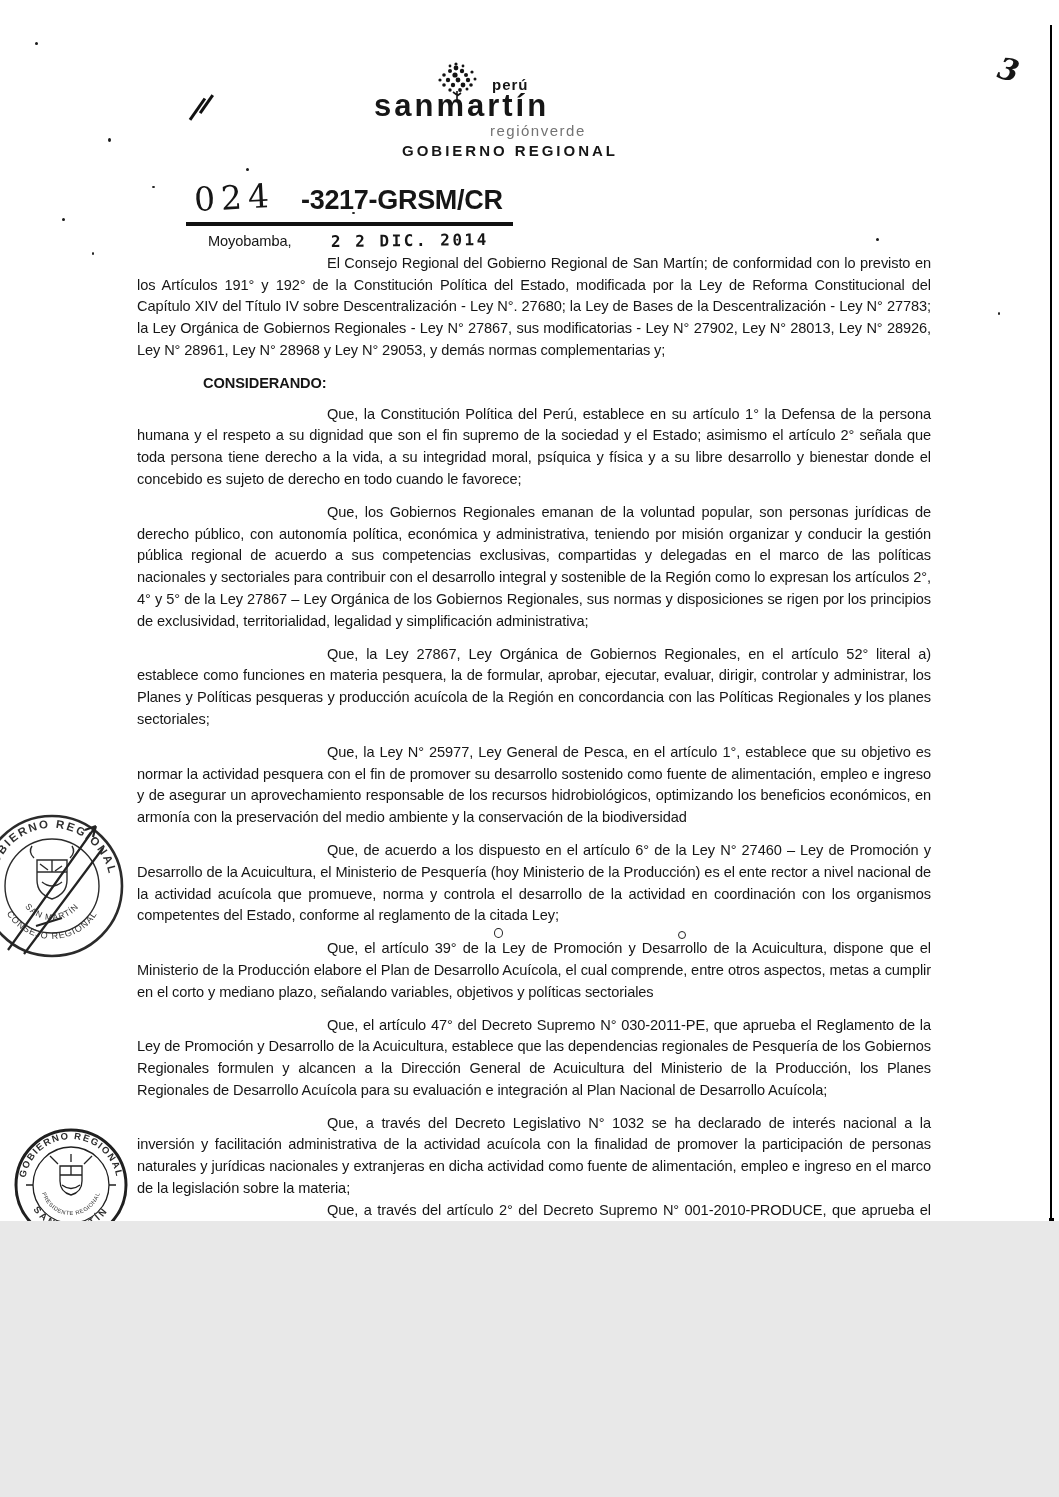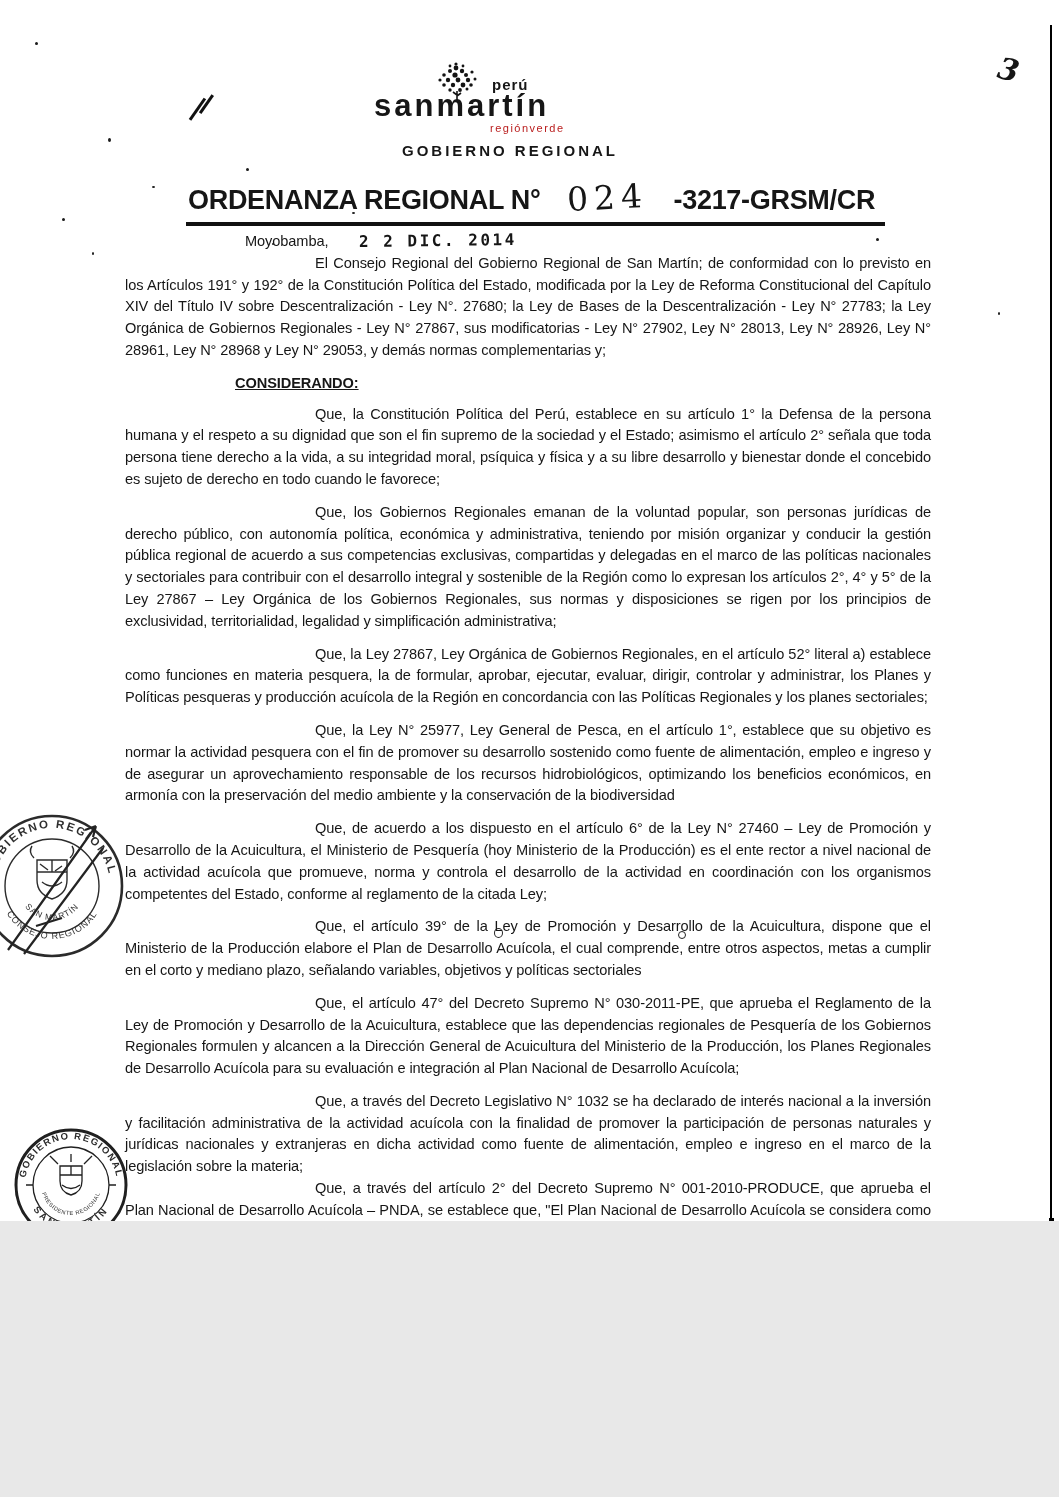--- a/index.html
+++ b/index.html
@@ -10,21 +10,21 @@
     background:#ffffff;
     font-family:"Liberation Sans", sans-serif;
     color:#161616;
     overflow:hidden;
   }
   
   .logo-block{position:absolute;left:370px;top:56px;width:280px;height:90px;}
   .logo-tree{position:absolute;left:60px;top:2px;width:54px;height:44px;}
   .logo-peru{position:absolute;left:122px;top:20px;font-size:15px;font-weight:bold;letter-spacing:1px;}
   .logo-sanmartin{position:absolute;left:4px;top:32px;font-size:31px;font-weight:bold;letter-spacing:3px;}
-  .logo-regionverde{position:absolute;left:120px;top:66px;font-size:11px;letter-spacing:1.5px;color:#b91c1c;}
+  .logo-regionverde{position:absolute;left:120px;top:66px;font-size:15px;letter-spacing:1.5px;color:#737373;}
   .gobierno-regional{position:absolute;left:20px;top:86px;width:240px;text-align:center;
     font-size:15px;font-weight:bold;letter-spacing:3px;}
   
   .title-block{
     position:absolute;left:186px;top:178px;
     display:flex;align-items:baseline;gap:20px;
     border-bottom:4px solid #111;
     padding:0 10px 5px 2px;
   }
   .title-text{font-size:27px;font-weight:bold;letter-spacing:-0.3px;white-space:nowrap;}
@@ -33,30 +33,30 @@
     font-size:33px;font-weight:500;letter-spacing:6px;
     transform:rotate(-3deg);display:inline-block;
     padding:0 6px;
   }
   
   .doc-body{
     position:absolute;left:125px;top:230px;width:806px;
     font-size:14.6px;line-height:21.8px;letter-spacing:-0.1px;
     text-align:justify;
   }
-  .dateline{display:flex;align-items:baseline;gap:31px;margin-left:120px;}
+  .dateline{display:flex;align-items:baseline;gap:40px;margin-left:83px;}
   .date-place{font-size:14.6px;}
   .date-stamp{
     font-family:"DejaVu Sans Mono", monospace;
     font-size:16px;font-weight:bold;letter-spacing:2.5px;
     transform:rotate(-0.8deg);display:inline-block;
   }
   .heading{font-weight:bold;text-indent:0;margin:24px 0 13px 190px;}
-  .heading.considerando{margin:9px 0 9px 110px;text-decoration:underline;}
-  .doc-paragraph{margin:0 0 11px 0;text-indent:190px;}
+  .heading.considerando{margin:9px 0 9px 78px;}
+  .doc-paragraph{margin:0 0 11px 12px;text-indent:190px;}
   [data-name="considerando-paragraphs"] .doc-paragraph:nth-last-child(2){margin-bottom:0;}
   
   .scan-edge-thin{position:absolute;left:1050px;top:25px;width:2px;height:1196px;background:#000;}
   .scan-edge-thick{position:absolute;left:1049px;top:1218px;width:5px;height:279px;background:#000;}
   .page-mark{
     position:absolute;left:998px;top:52px;
     font-family:"DejaVu Serif", serif;font-size:30px;font-weight:bold;
     transform:rotate(14deg) skewX(-10deg);
   }
   .speck{position:absolute;background:#1a1a1a;border-radius:50%;}
@@ -101,21 +101,20 @@
     </svg>
     <div class="logo-peru" data-name="logo-country-label">perú</div>
     <div class="logo-sanmartin" data-name="logo-region-label">sanmartín</div>
     <div class="logo-regionverde" data-name="logo-tagline">regiónverde</div>
     <div class="gobierno-regional" data-name="logo-institution-label">GOBIERNO REGIONAL</div>
   </div>
 
   <div class="page-mark" data-name="handwritten-page-mark">3</div>
 
   <div class="title-block" data-name="ordinance-title">
-    <span class="title-text" data-name="ordinance-title-prefix">ORDENANZA REGIONAL N°</span>
     <span class="title-number" data-name="ordinance-number-handwritten">024</span>
     <span class="title-text" data-name="ordinance-title-suffix">-3217-GRSM/CR</span>
   </div>
 
   <div class="doc-body" data-name="document-body">
     <div class="dateline" data-name="dateline">
       <span class="date-place" data-name="dateline-place">Moyobamba,</span>
       <span class="date-stamp" data-name="date-stamp">2 2 DIC. 2014</span>
     </div>
 

